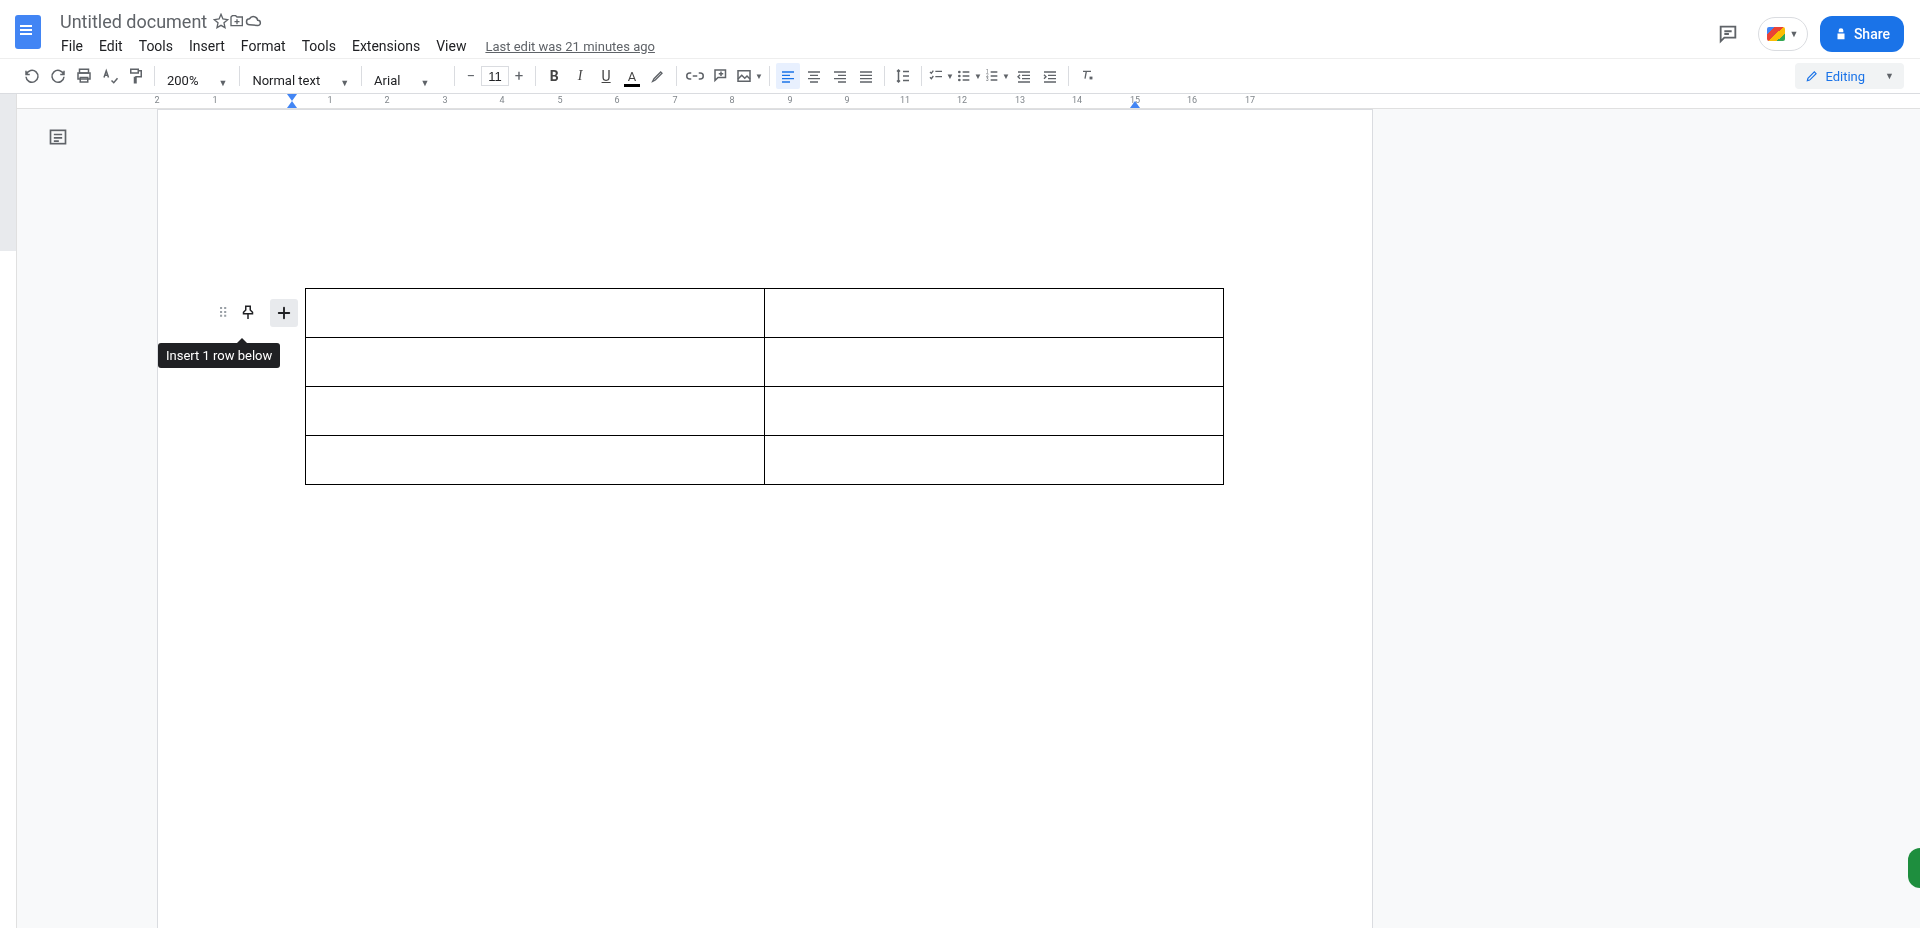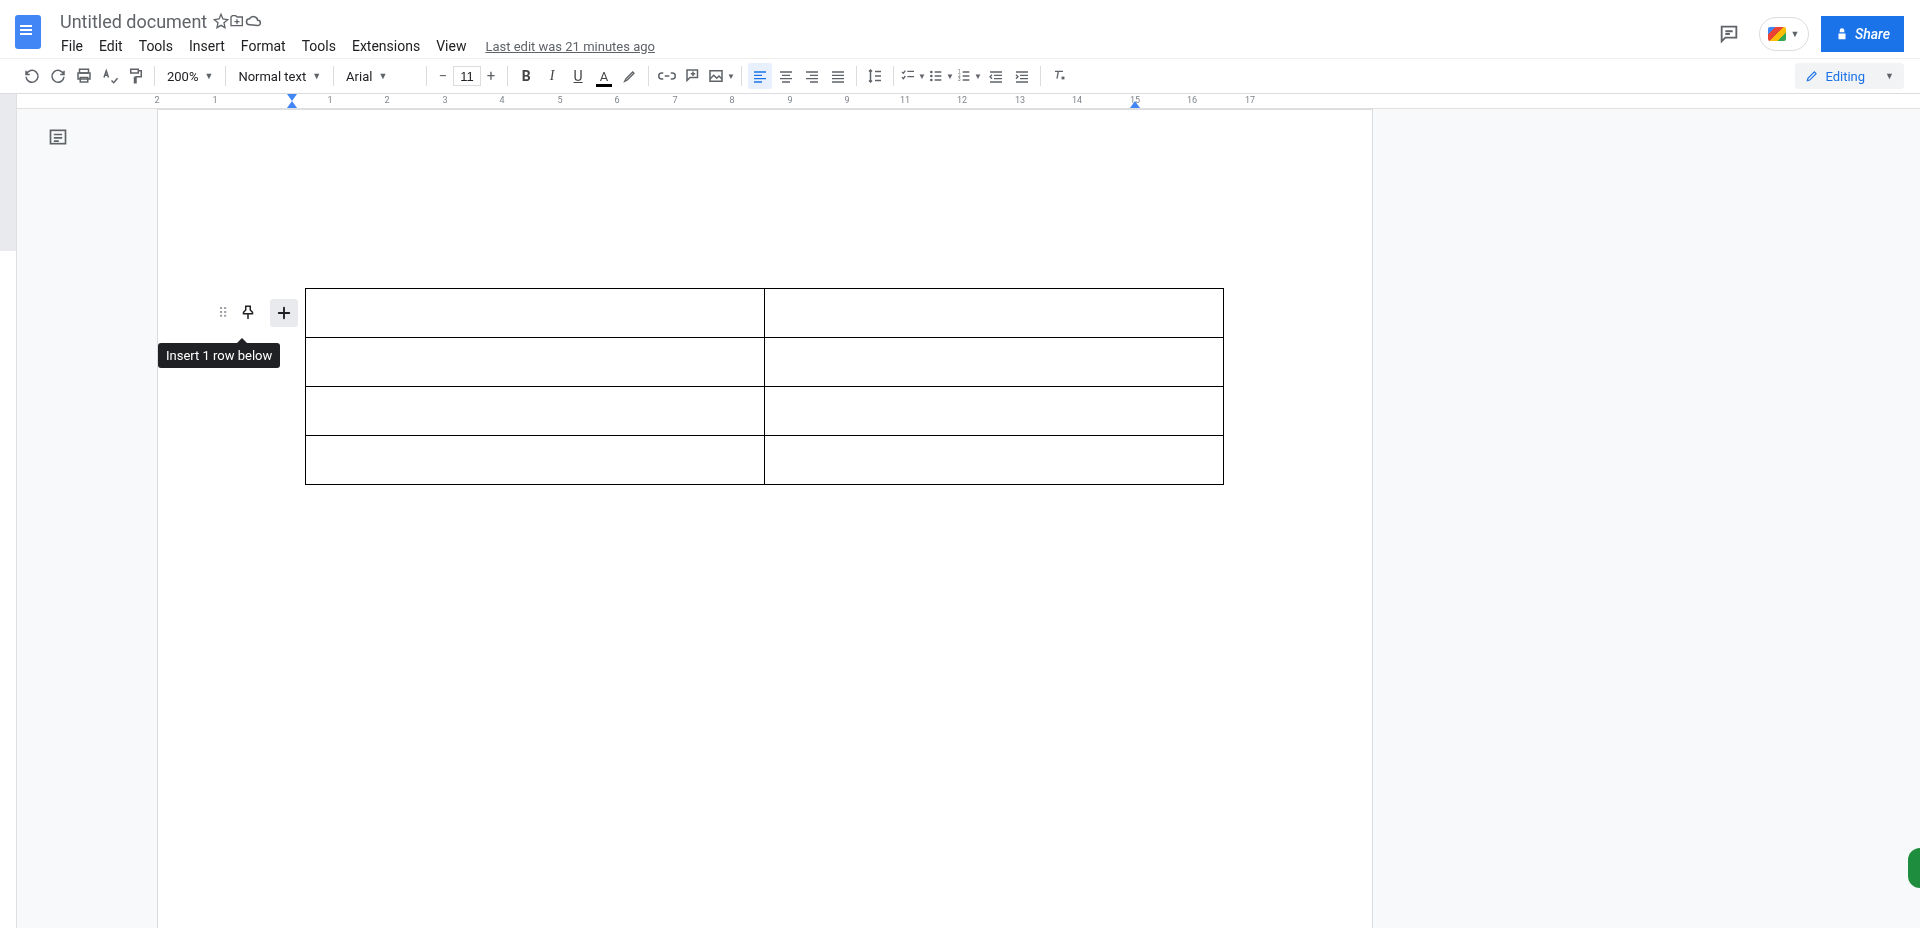--- a/index.html
+++ b/index.html
@@ -108,30 +108,29 @@
 }
 .meet-icon {
   width: 18px;
   height: 14px;
   background: linear-gradient(135deg, #4285f4 25%, #ea4335 25% 50%, #fbbc04 50% 75%, #34a853 75%);
   border-radius: 2px;
 }
 .share-btn {
   background: #1a73e8;
   color: #fff;
-  border-radius: 0;
+  border-radius: 12px;
   height: 36px;
   padding: 0 14px;
   display: flex;
   align-items: center;
   gap: 6px;
   font-size: 14px;
   cursor: pointer;
   font-weight: 500;
-  font-style: italic;
 }
 
 .toolbar {
   height: 36px;
   border-top: 1px solid #eee;
   border-bottom: 1px solid #dadce0;
   display: flex;
   align-items: center;
   padding: 0 16px 0 20px;
   gap: 2px;
@@ -149,23 +148,23 @@
 .tb-btn.active { background: #e8f0fe; color: #1a73e8; }
 .tb-sep {
   width: 1px;
   height: 20px;
   background: #dadce0;
   margin: 0 4px;
 }
 .tb-select {
   height: 24px;
   display: flex;
-  align-items: center;
+  align-items: flex-end;
   padding: 0 6px;
-  gap: 6px;
+  gap: 20px;
   cursor: pointer;
   font-size: 13px;
   color: #202124;
 }
 .tb-select .caret { font-size: 9px; color: #5f6368; }
 .font-size-box {
   display: flex;
   align-items: center;
 }
 .font-size-input {

